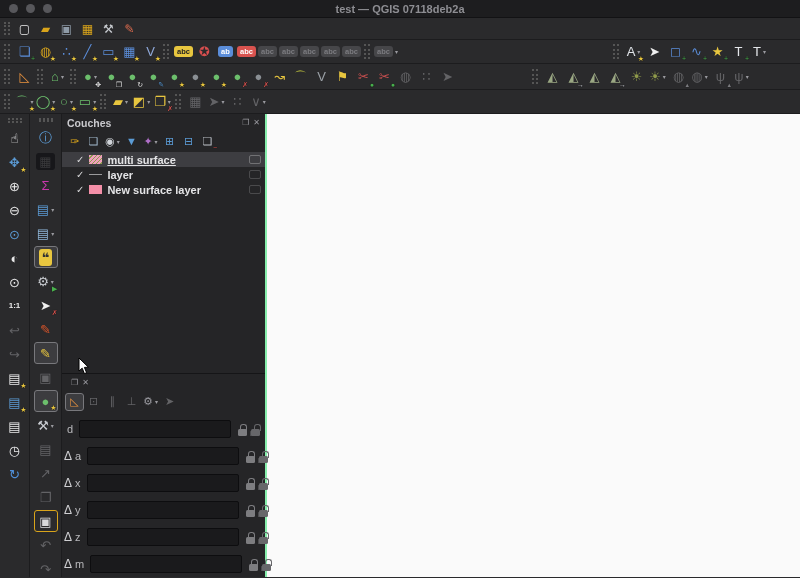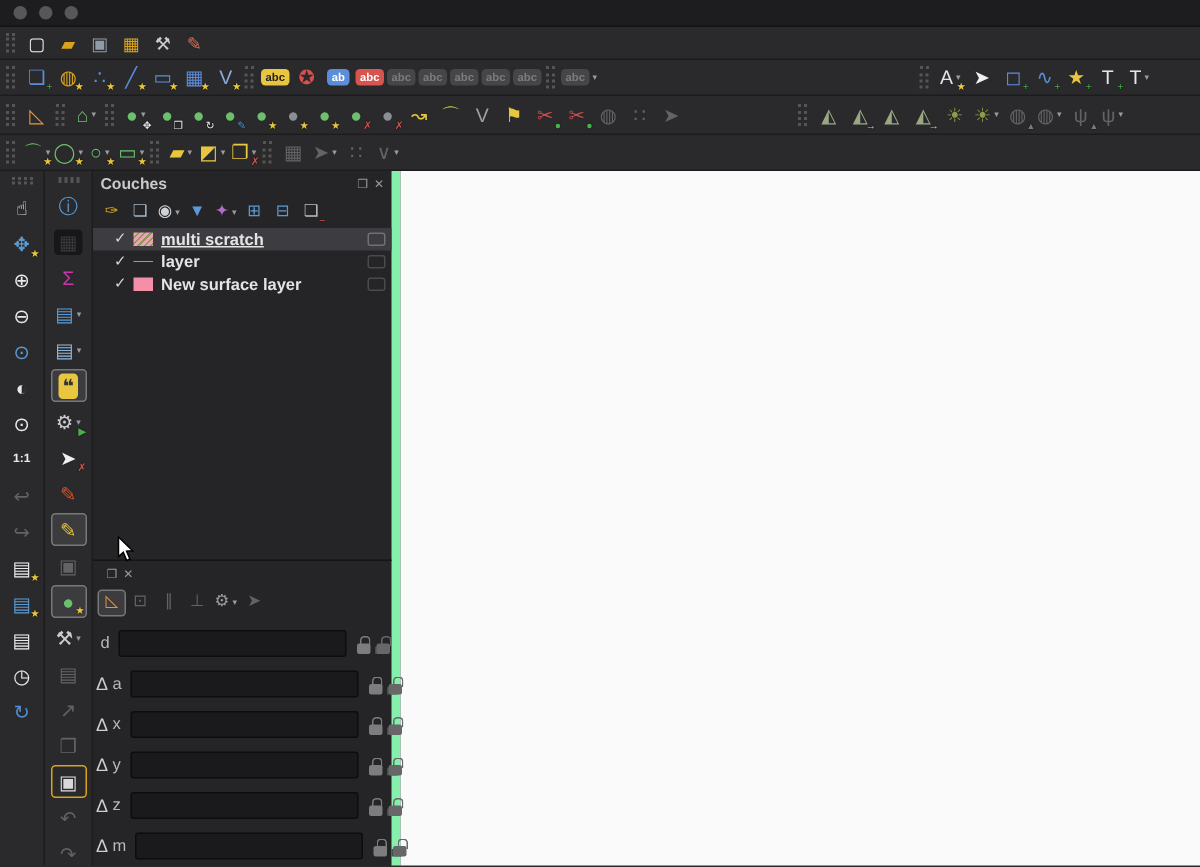--- a/index.html
+++ b/index.html
@@ -34,21 +34,21 @@
 
   
   .content{display:flex;height:463px;}
   .vcol{width:30px;background:#2a2a2c;border-right:1px solid #1c1c1e;display:flex;flex-direction:column;align-items:center;padding-top:2px;}
   .vcol.attr{width:32px;}
   .v-handle{width:14px;height:5px;border-top:2px dotted #555;border-bottom:2px dotted #555;margin:2px 0 3px;}
   .vcol .tb-btn{width:24px;min-width:24px;height:22px;flex:0 0 auto;margin:1px 0;}
   .vcol .tb-btn .gl{font-size:13px;}
 
   
-  .panels{width:205px;background:#252527;border-right:6px solid #86efac;display:flex;flex-direction:column;}
+  .panels{width:205px;background:#252527;border-right:2px solid #86efac;display:flex;flex-direction:column;}
   .panel{position:relative;display:flex;flex-direction:column;}
   .panel.layers{height:283px;border-bottom:1px solid #151517;}
   .panel.adv{flex:1;}
   .p-head{height:17px;display:flex;align-items:center;padding:0 5px;}
   .p-title{font-size:10.5px;font-weight:700;color:#c9c9cd;flex:1;}
   .p-btn{font-size:8px;color:#9a9aa0;margin-left:4px;cursor:default;}
   .p-toolbar{display:flex;align-items:center;height:21px;padding:0 3px;}
   .p-toolbar .tb-btn{min-width:19px;height:18px;}
   .p-toolbar .tb-btn .gl{font-size:11px;}
 
@@ -86,20 +86,21 @@
 <body>
 
 <div class="window">
 
   <div class="titlebar">
     <div class="lights">
       <span class="light"></span>
       <span class="light"></span>
       <span class="light"></span>
     </div>
+    <div class="tb-title">test — QGIS 07118deb2a</div>
   </div>
 
   <div id="toolbars">
       <div class="tb-row row-0">
         <div class="grp">
           <span class="tb-handle"></span>
           <div class="tb-btn">
             <span class="gl" style="color: rgb(232, 232, 234);">▢</span>
           </div>
           <div class="tb-btn">
@@ -561,21 +562,21 @@
               <span class="b" style="color: rgb(217, 83, 79);">−</span>
             </div>
           </div>
         <div class="layer-list" id="layer-list">
           <svg class="cursor" width="12" height="18" viewBox="0 0 12 18">
             <path d="M1,1 L1,14 L4.2,11.2 L6.4,16.6 L8.6,15.7 L6.4,10.4 L10.4,10.2 Z" fill="#fff" stroke="#000" stroke-width="1"></path>
           </svg>
         <div class="layer-row sel">
               <span class="l-check">✓</span>
               <span class="l-swatch sw-hatch"></span>
-              <span class="l-label u">multi scratch</span>
+              <span class="l-label u">multi surface</span>
               <span class="l-ind"></span>
             </div>
             <div class="layer-row">
               <span class="l-check">✓</span>
               <span class="l-swatch sw-line"></span>
               <span class="l-label">layer</span>
               <span class="l-ind"></span>
             </div>
             <div class="layer-row">
               <span class="l-check">✓</span>

